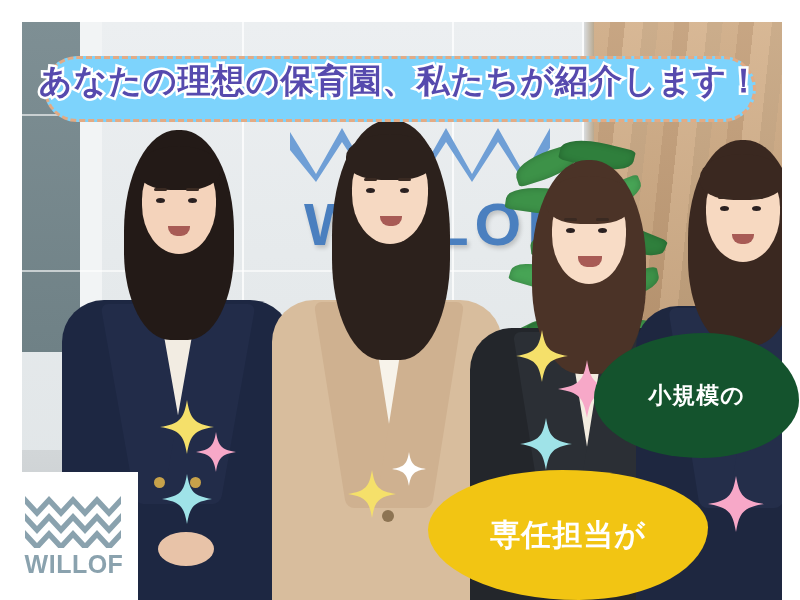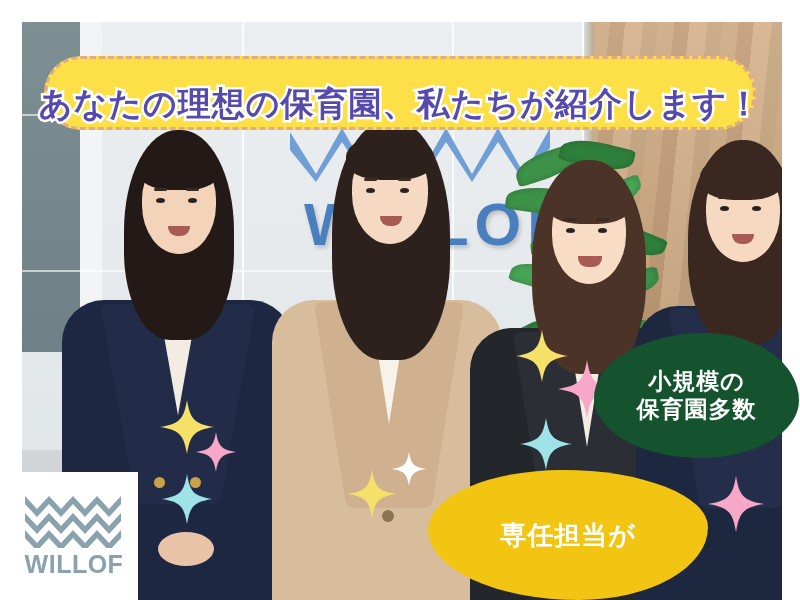--- a/index.html
+++ b/index.html
@@ -49,36 +49,36 @@
   .eye{position:absolute;width:9px;height:5px;background:#2a2020;border-radius:50%;}
   .brow{position:absolute;width:13px;height:3px;background:#3a2a22;border-radius:3px;}
   .mouth{position:absolute;background:#a85b55;border-radius:0 0 9px 9px;}
   .hand{position:absolute;border-radius:50%;}
 
   
   .spark{position:absolute;}
   .spark svg{display:block;}
 
   
-  .banner{position:absolute;left:44px;top:56px;width:712px;height:74px;background:#fde047;border-radius:38px;
-          border:3px dashed #e2ab85;box-sizing:border-box;display:flex;align-items:flex-end;justify-content:center;}
+  .banner{position:absolute;left:44px;top:56px;width:712px;height:66px;background:#7dd3fc;border-radius:38px;
+          border:3px dashed #e2ab85;box-sizing:border-box;display:flex;align-items:flex-start;justify-content:center;}
   .bannertxt{font-size:33px;font-weight:700;color:#564aae;letter-spacing:1px;white-space:nowrap;
              -webkit-text-stroke:5px #ffffff;paint-order:stroke fill;}
 
   
   .bub{position:absolute;display:flex;align-items:center;justify-content:center;text-align:center;color:#fff;
        font-weight:600;line-height:1.18;}
   .bub-green{left:594px;top:333px;width:205px;height:125px;background:#14532d;
              border-radius:54% 46% 48% 52%/52% 54% 46% 48%;font-size:23px;letter-spacing:1px;}
   .bub-pink{left:222px;top:393px;width:314px;height:98px;background:#fa83ae;
             border-radius:46% 54% 50% 50%/58% 46% 54% 42%;font-size:32px;letter-spacing:1px;}
   .bub-blue{left:142px;top:494px;width:248px;height:106px;background:#7acbfb;
             border-radius:26px 26px 46% 46%/26px 26px 40% 40%;font-size:31px;letter-spacing:2px;}
   .bub-yellow{left:428px;top:470px;width:280px;height:130px;background:#f2c513;
-              border-radius:48% 52% 46% 54%/46% 44% 56% 54%;font-size:26px;letter-spacing:1px;}
+              border-radius:48% 52% 46% 54%/46% 44% 56% 54%;font-size:30px;letter-spacing:1px;}
   .bub .l1{display:block;}
 
   
   .logobox{position:absolute;left:10px;top:472px;width:128px;height:128px;background:#ffffff;
            display:flex;flex-direction:column;align-items:center;justify-content:center;gap:2px;}
   .logozig{width:98px;height:54px;}
   .logotxt{font-family:"Liberation Sans",sans-serif;font-weight:800;font-size:25px;letter-spacing:.5px;color:#8aa2ae;}
 </style>
 </head>
 <body>
@@ -244,21 +244,20 @@
         <svg width="34" height="34" viewBox="0 0 100 100">
           <path d="M50 0 C56 36 64 44 100 50 C64 56 56 64 50 100 C44 64 36 56 0 50 C36 44 44 36 50 0 Z" fill="#FFFFFF"></path>
         </svg>
       </div>
     </div>
 
 
   <div class="bub bub-green">
     <span>
       <span class="l1">小規模の</span>
-      <span class="l1">保育園多数</span>
     </span>
   </div>
 
 
   <div class="bub bub-yellow">
     <span>
       <span class="l1">専任担当が</span>
     </span>
   </div>
 

